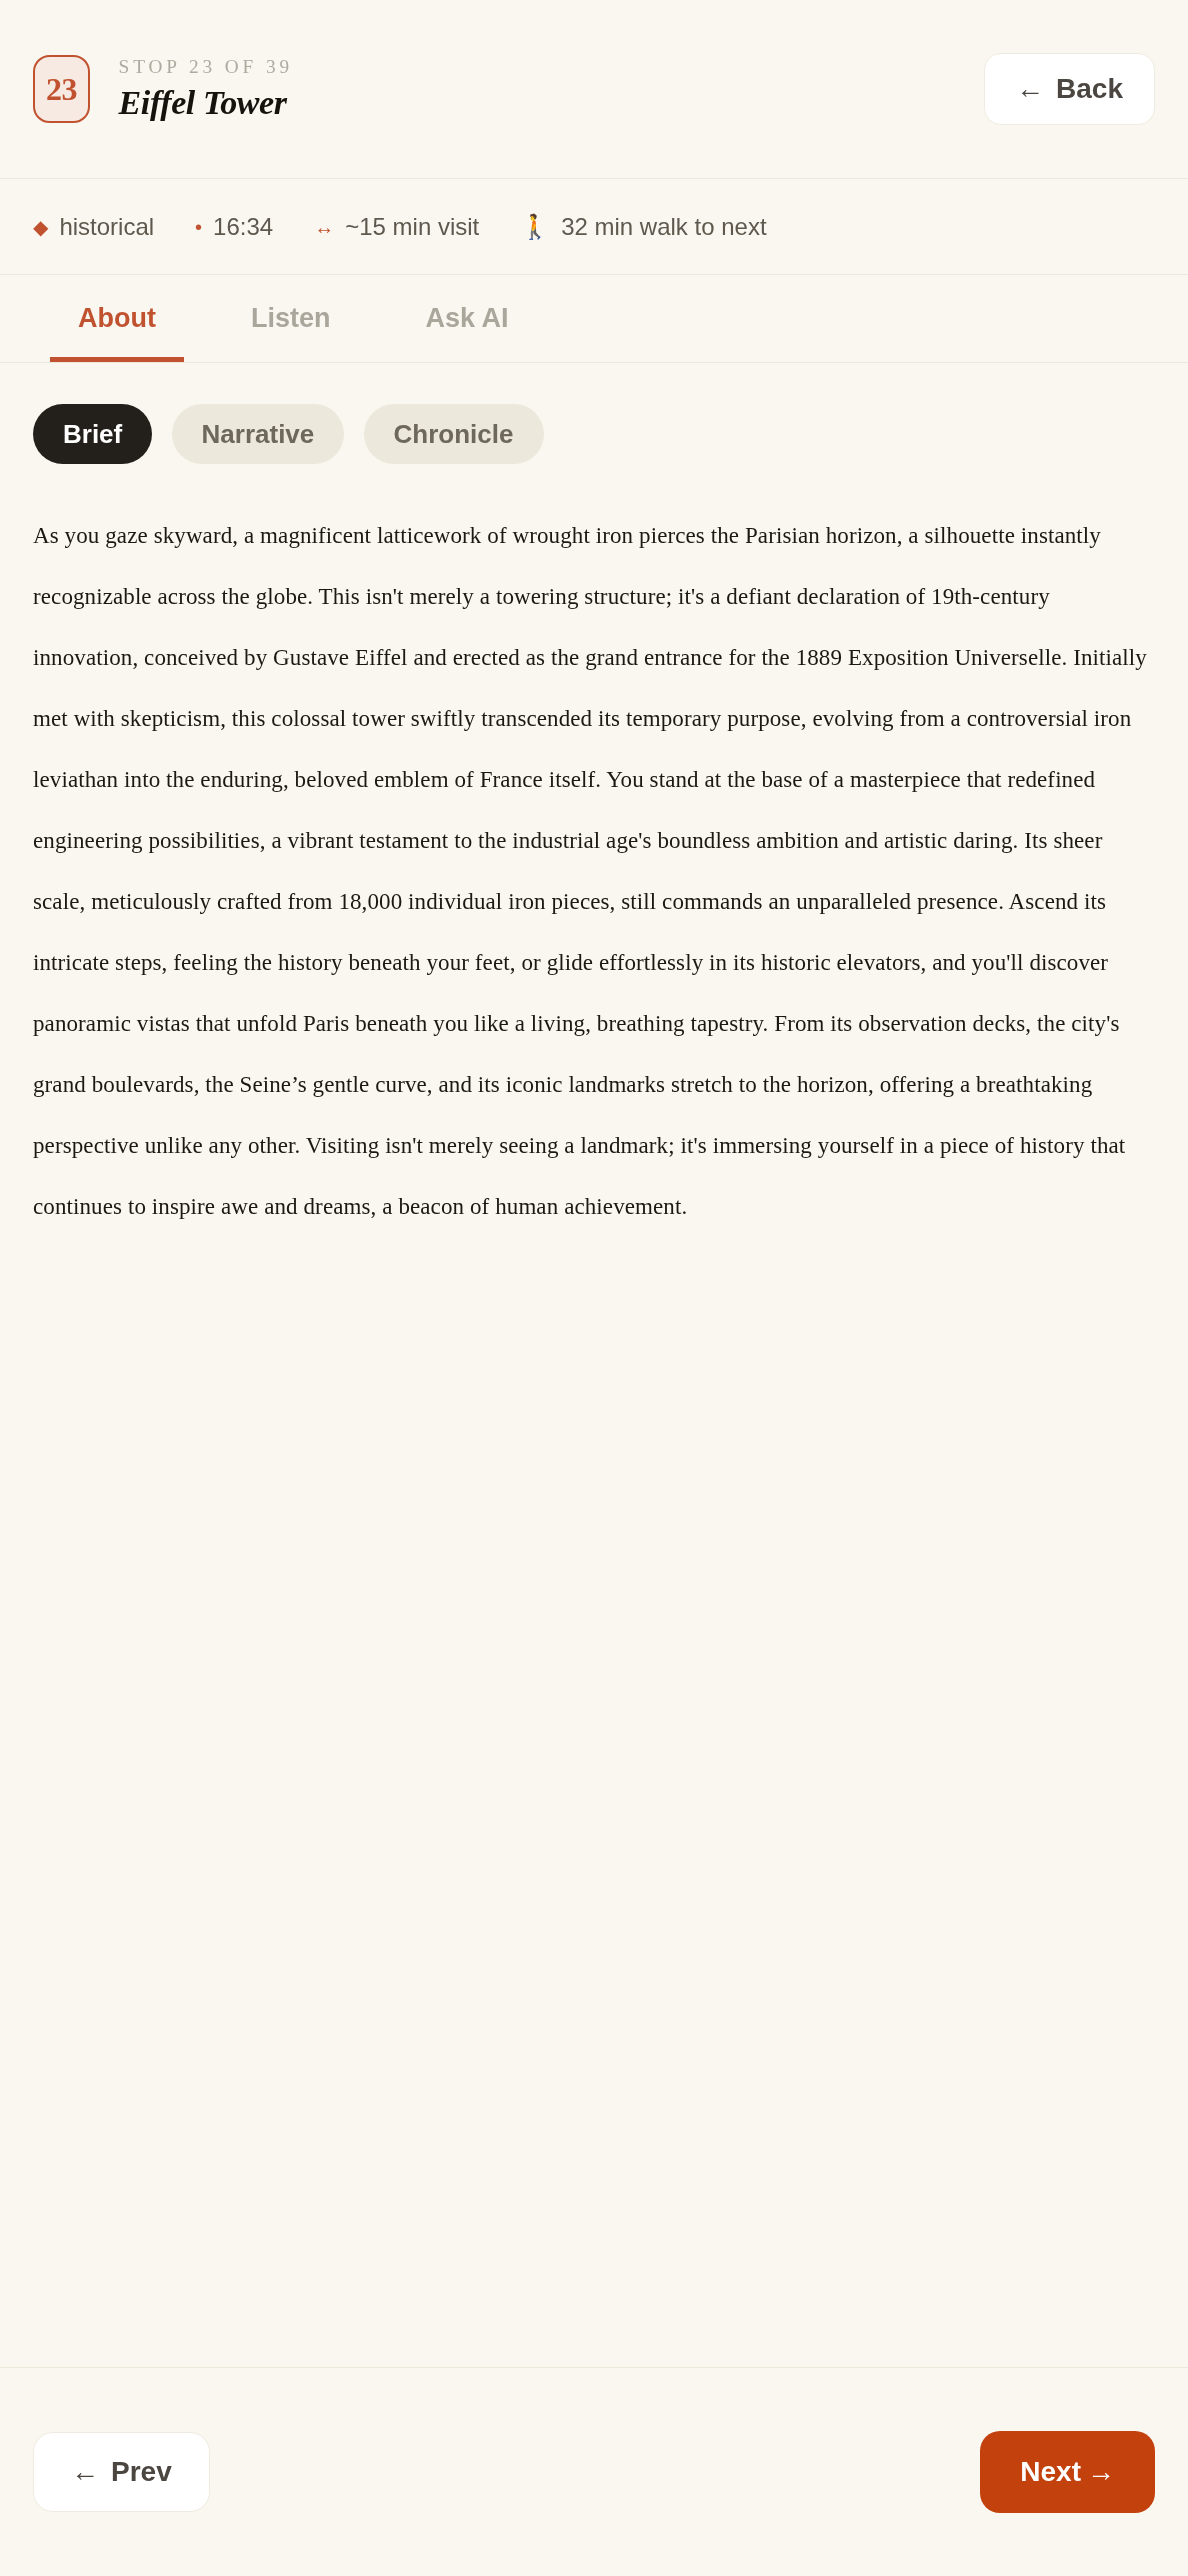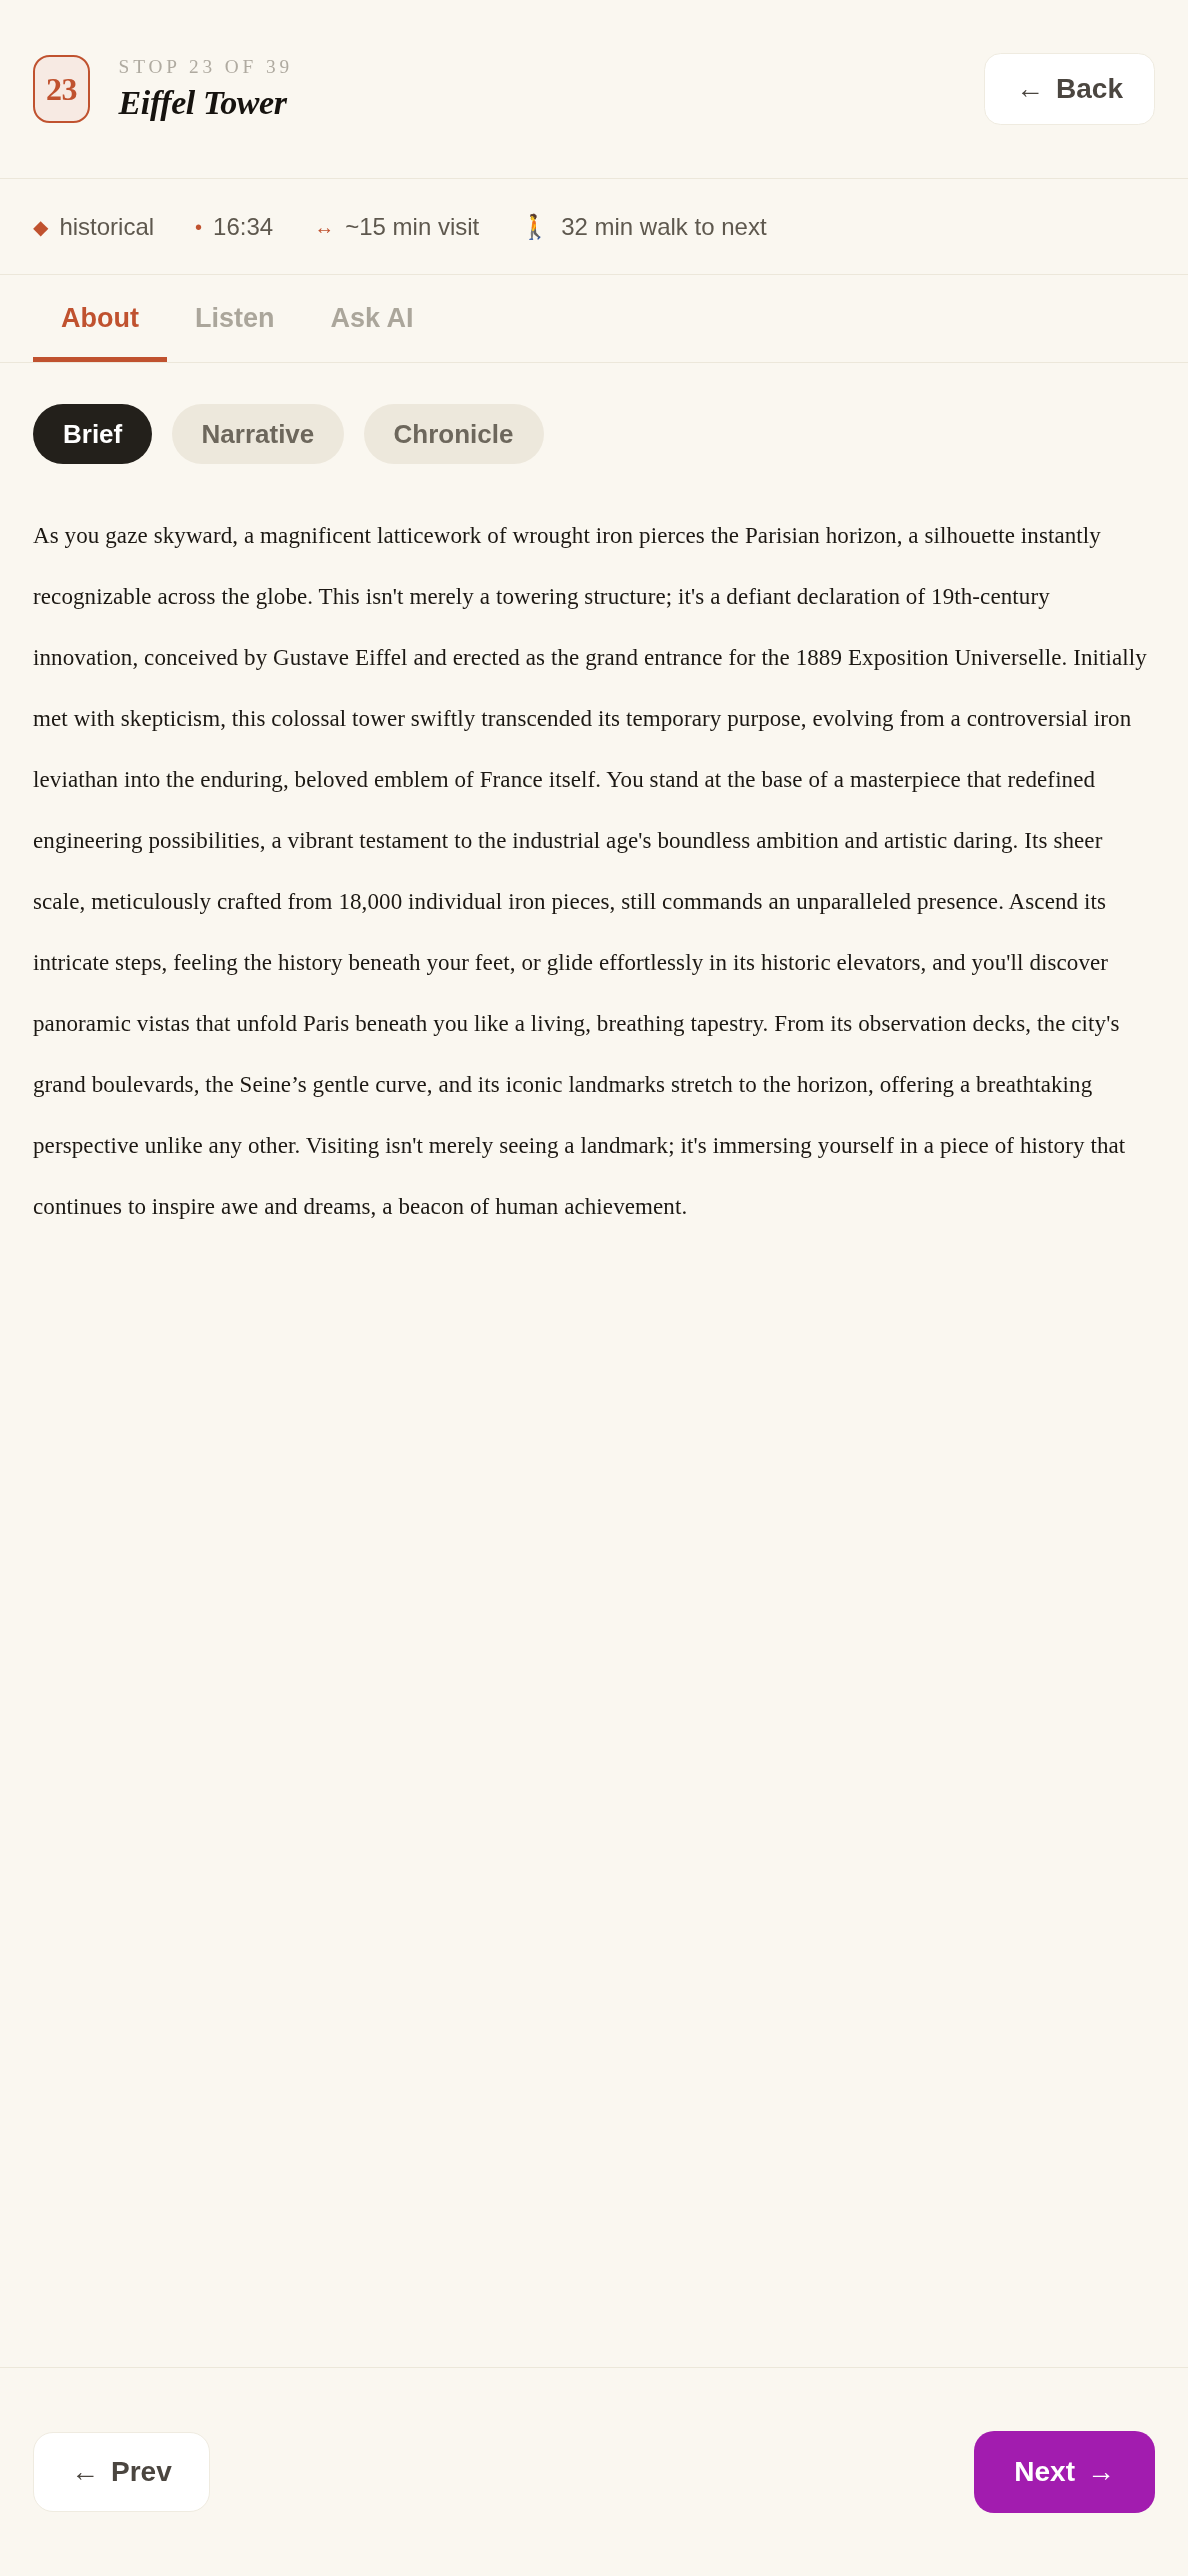--- a/index.html
+++ b/index.html
@@ -99,23 +99,24 @@
   .meta-label {
     font-size:24px;
     color:#5E584E;
     font-family:"Liberation Sans", sans-serif;
   }
 
   
   .tabs {
     flex:0 0 88px;
     display:flex; align-items:stretch;
-    padding:0 33px;
+    padding:0 50px;
     border-bottom:1.4px solid #ECE7DA;
     background:#FAF7F0;
+    gap:39px;
   }
   .tab {
     position:relative;
     display:flex; align-items:center; justify-content:center;
     padding:0 28px;
     font-size:27px;
     font-weight:700;
     color:#ABA69B;
     font-family:"Liberation Sans", sans-serif;
     cursor:pointer;
@@ -184,28 +185,28 @@
     padding:23px 37px;
     font-size:28px;
     font-weight:700;
     color:#4B4640;
     display:flex; align-items:center; gap:12px;
     font-family:"Liberation Sans", sans-serif;
     cursor:pointer;
     white-space:nowrap;
   }
   .next-btn {
-    background:#a21caf;
+    background:#c2410c;
     border:none;
     border-radius:20px;
     padding:25px 40px;
     font-size:28px;
     font-weight:700;
     color:#FFFFFF;
-    display:flex; align-items:center; gap:12px;
+    display:flex; align-items:center; gap:6px;
     font-family:"Liberation Sans", sans-serif;
     cursor:pointer;
     white-space:nowrap;
   }
   .nav-arrow { font-size:28px; font-weight:400; line-height:1; }
 </style>
 </head>
 <body>
 
 <div class="screen">

